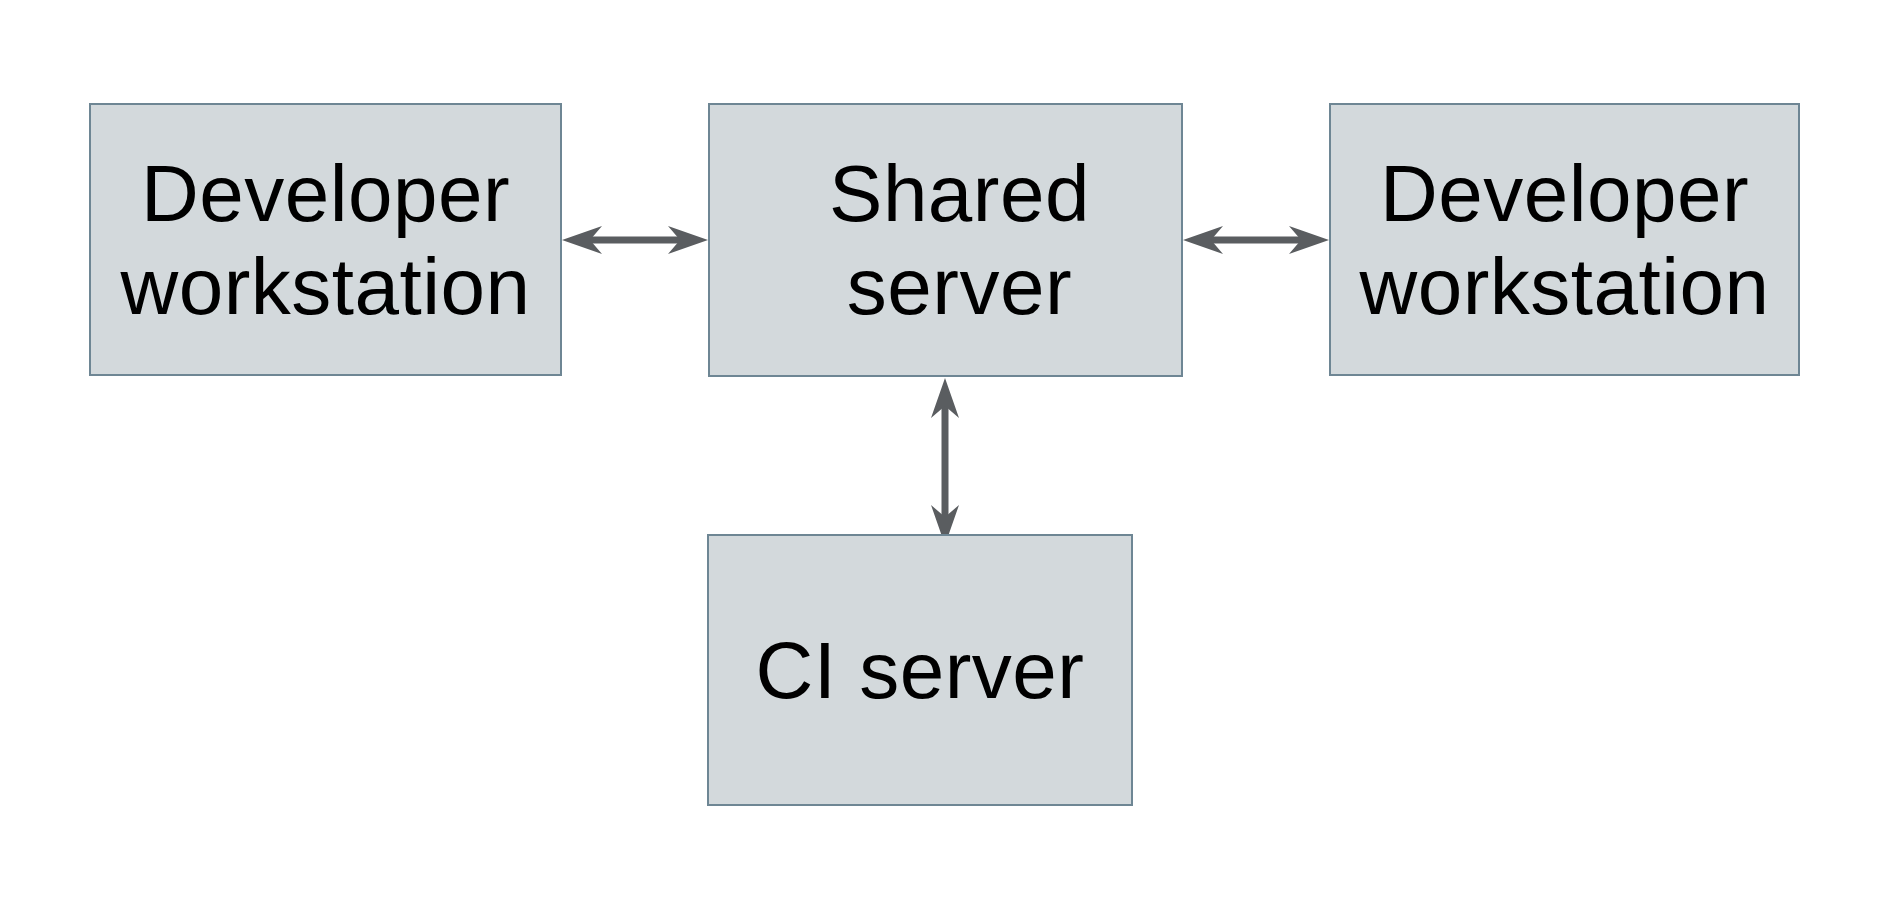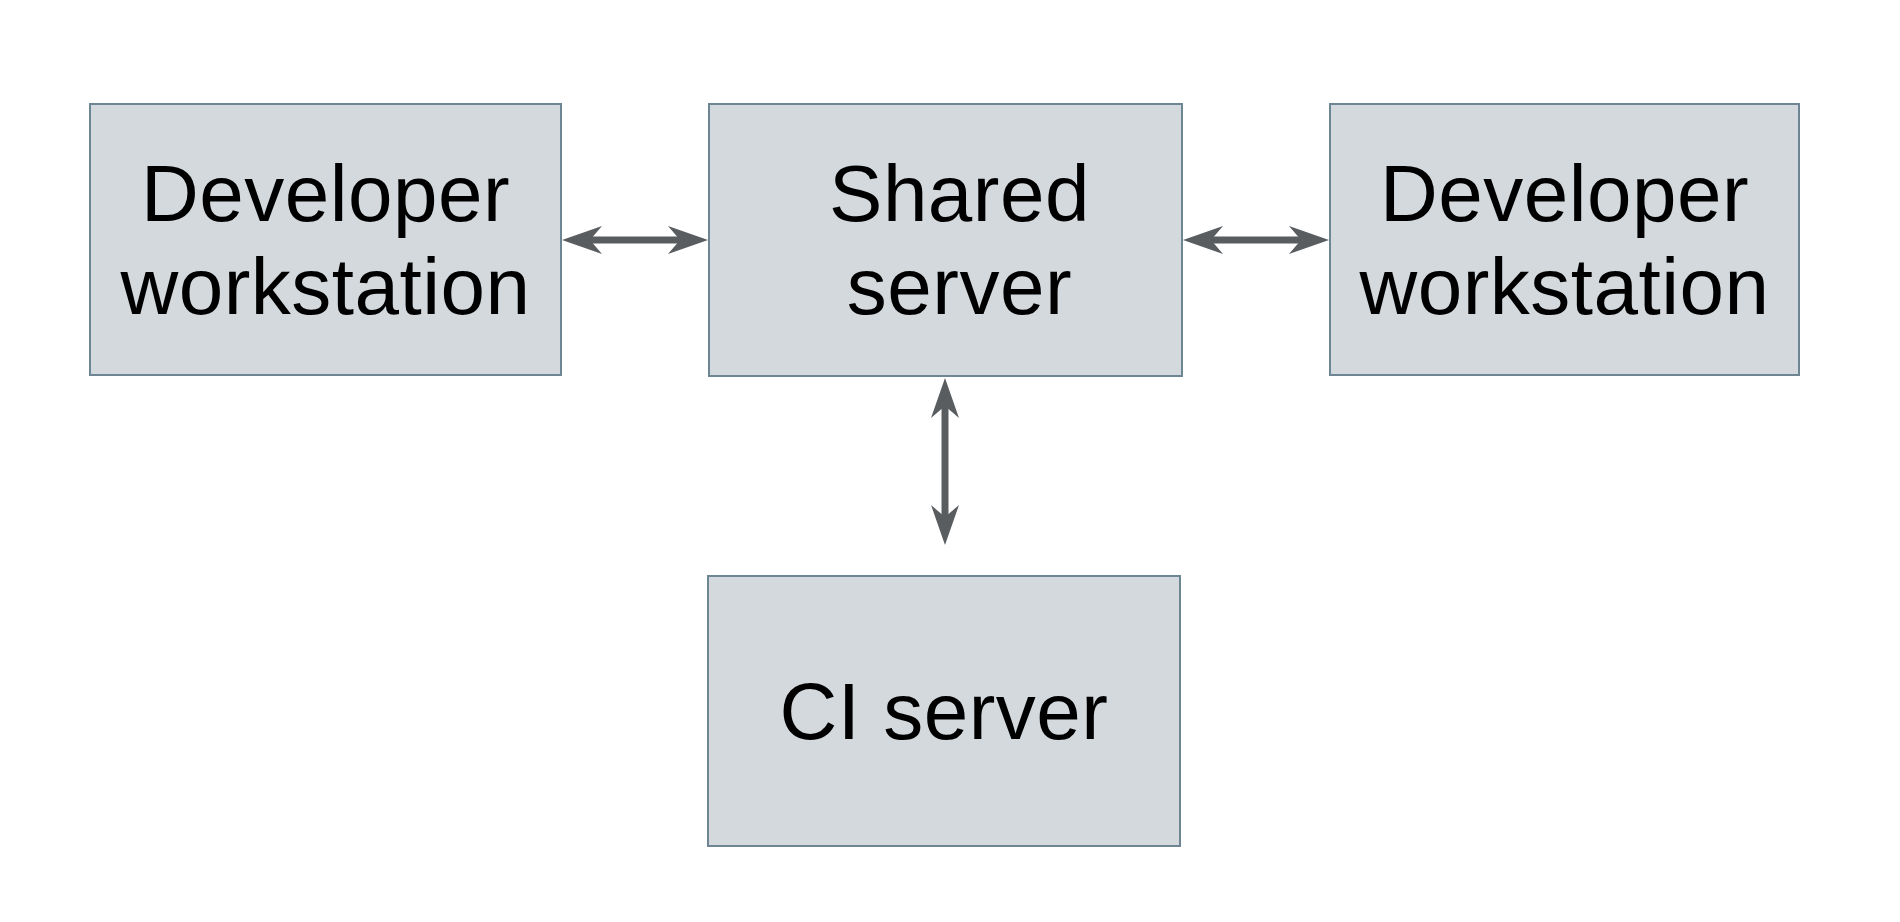--- a/index.html
+++ b/index.html
@@ -49,21 +49,21 @@
     text-align: center;
     color: var(--text);
     font-size: 80px;
     line-height: 93px;
     letter-spacing: 0.5px;
     white-space: nowrap;
   }
   .node-dev-left  { left: 89px;   top: 103px; width: 473px; height: 273px; }
   .node-shared    { left: 708px;  top: 103px; width: 475px; height: 274px; padding-left: 28px; }
   .node-dev-right { left: 1329px; top: 103px; width: 471px; height: 273px; }
-  .node-ci        { left: 707px;  top: 575px; width: 474px; height: 272px; }
+  .node-ci        { left: 707px;  top: 534px; width: 426px; height: 272px; }
 </style>
 </head>
 <body>
 
 <div class="canvas">
 
   <svg class="edges-layer" width="1900" height="922" viewBox="0 0 1900 922" xmlns="http://www.w3.org/2000/svg">
 
     <g>
       <line class="shaft" x1="588" y1="240" x2="682" y2="240"></line>

